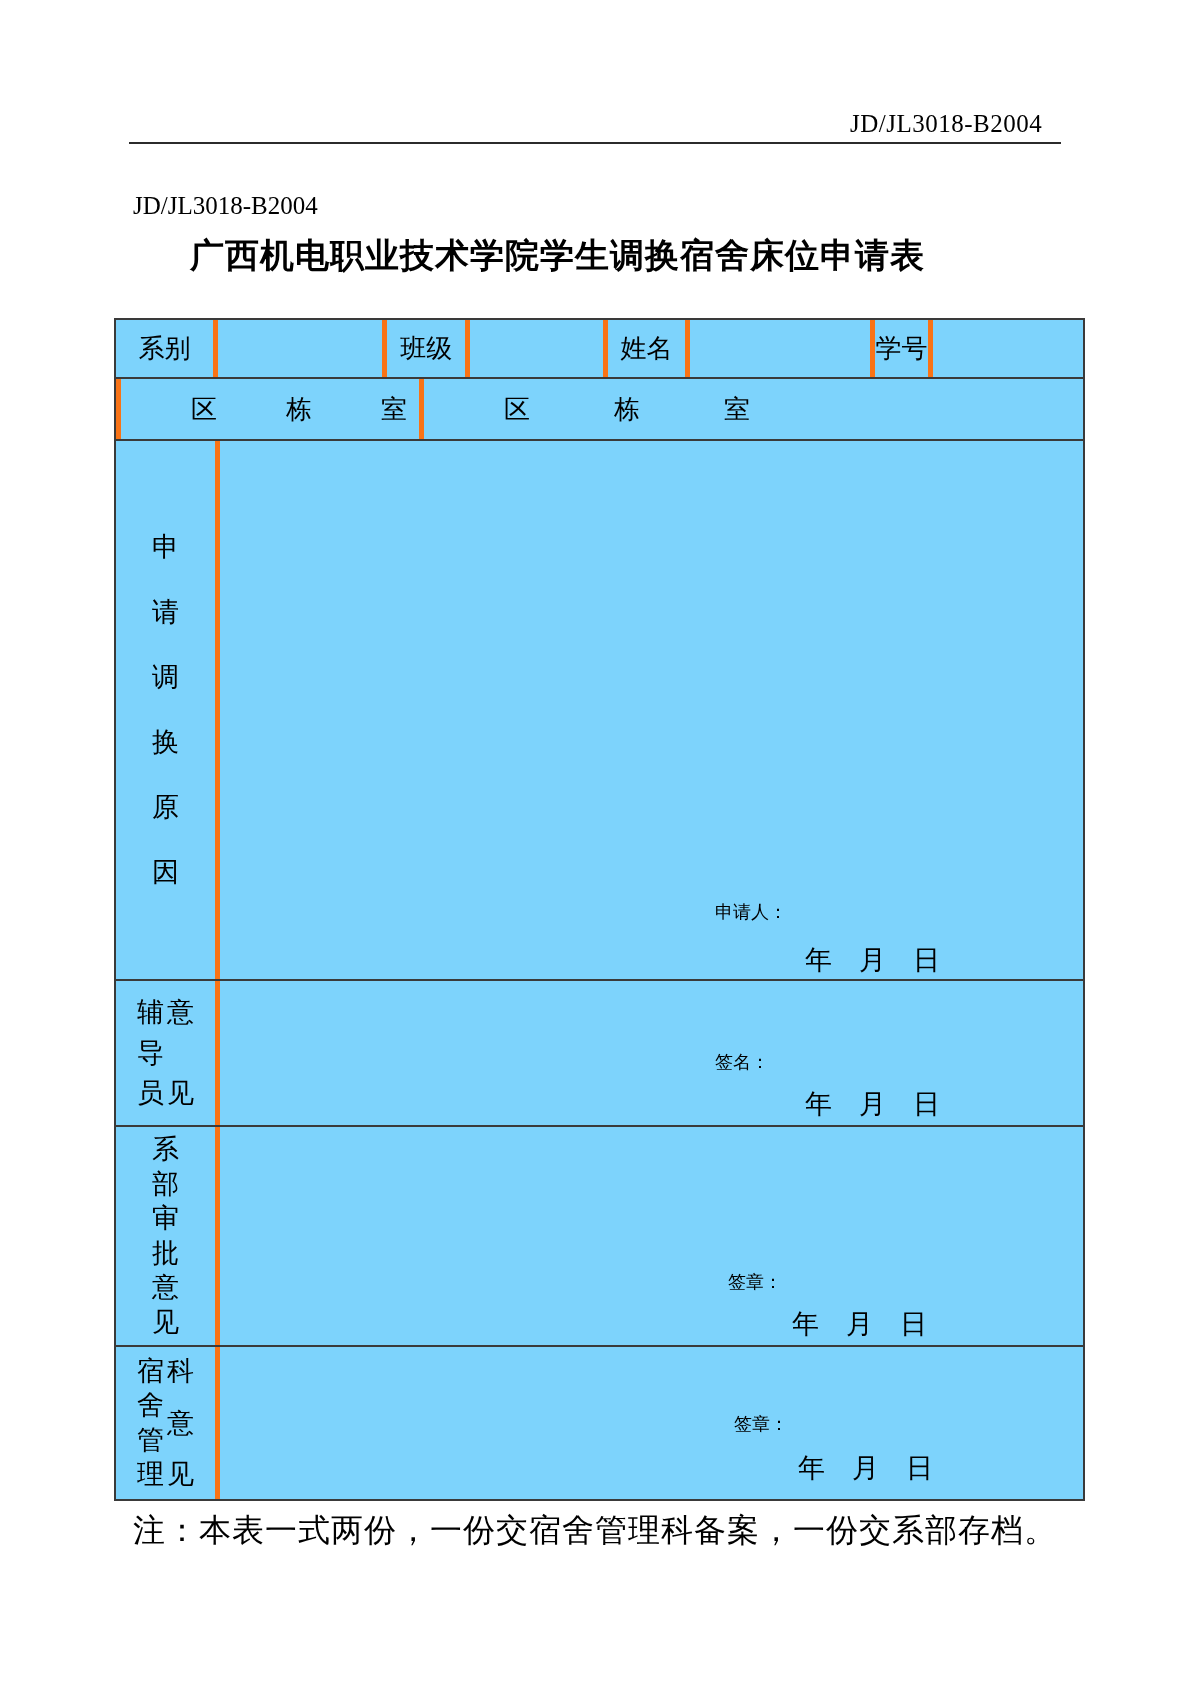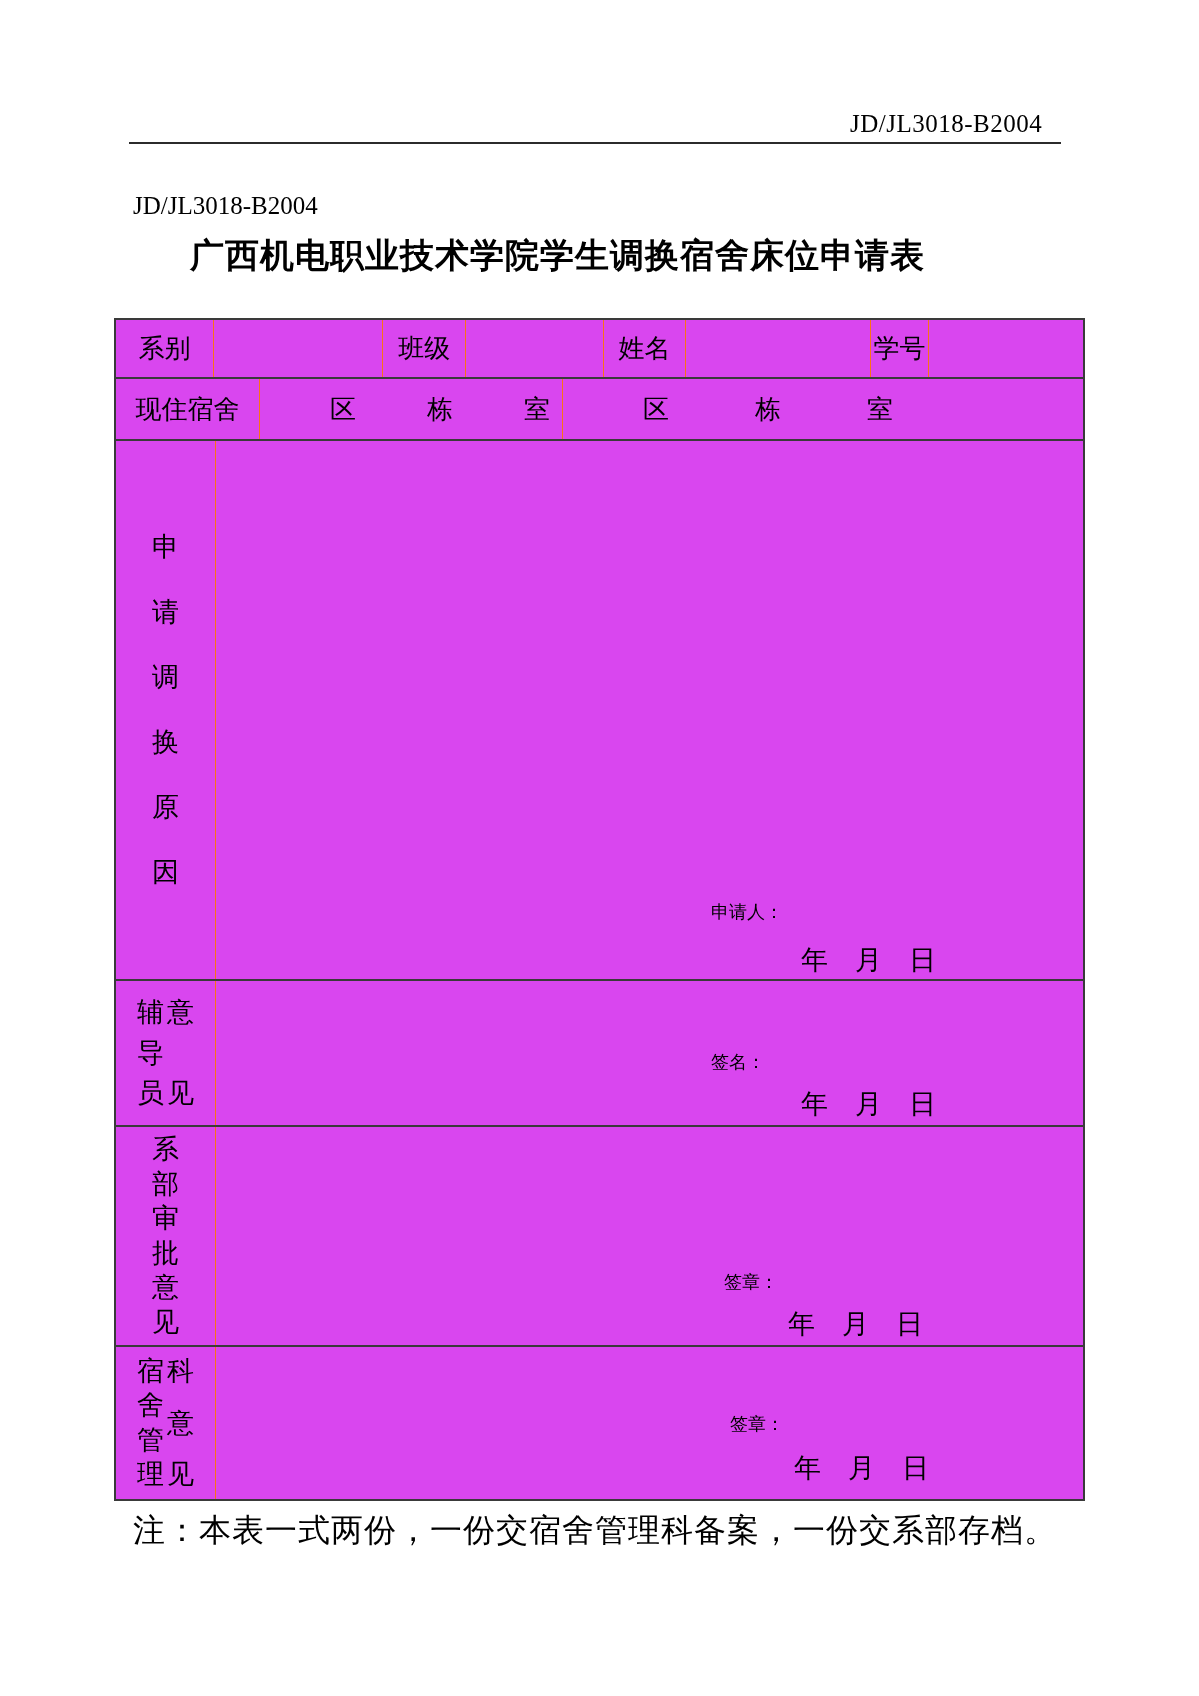--- a/index.html
+++ b/index.html
@@ -19,26 +19,26 @@
     position:absolute;left:133px;top:192px;font-size:25px;white-space:nowrap;
   }
   .doc-title{
     position:absolute;left:0;top:233px;width:1115px;text-align:center;
     font-family:"Liberation Sans", sans-serif;font-weight:bold;font-size:34px;
     letter-spacing:1px;white-space:nowrap;
   }
   
   .form-table{
     position:absolute;left:114px;top:318px;width:971px;
-    border:2px solid #3a3a3a;box-sizing:border-box;background:#d946ef;
+    border:2px solid #3a3a3a;box-sizing:border-box;background:#7dd3fc;
   }
   .trow{display:flex;box-sizing:border-box;border-top:2px solid #3a3a3a;}
   .trow.first{border-top:none;}
   .cell{
-    box-sizing:border-box;border-left:1px solid #f97316;position:relative;
+    box-sizing:border-box;border-left:5px solid #f97316;position:relative;
     display:flex;align-items:center;justify-content:center;font-size:26px;
   }
   .cell.nolb{border-left:none;}
   .h-r1{height:57px;}
   .h-r2{height:60px;}
   .h-r3{height:538px;}
   .h-r4{height:144px;}
   .h-r5{height:218px;}
   .h-r6{height:152px;}
   
@@ -87,21 +87,20 @@
     <div class="cell w-dept-v h-r1"></div>
     <div class="cell w-class-l h-r1">班级</div>
     <div class="cell w-class-v h-r1"></div>
     <div class="cell w-name-l h-r1">姓名</div>
     <div class="cell w-name-v h-r1"></div>
     <div class="cell w-id-l h-r1">学号</div>
     <div class="cell w-id-v h-r1"></div>
   </div>
 
   <div class="trow">
-    <div class="cell nolb w-cur-l h-r2">现住宿舍</div>
     <div class="cell w-cur-v h-r2 dorm-fields cur">
       <span>区</span>
       <span>栋</span>
       <span>室</span>
     </div>
     <div class="cell w-tar-v h-r2 dorm-fields tar">
       <span>区</span>
       <span>栋</span>
       <span>室</span>
     </div>

